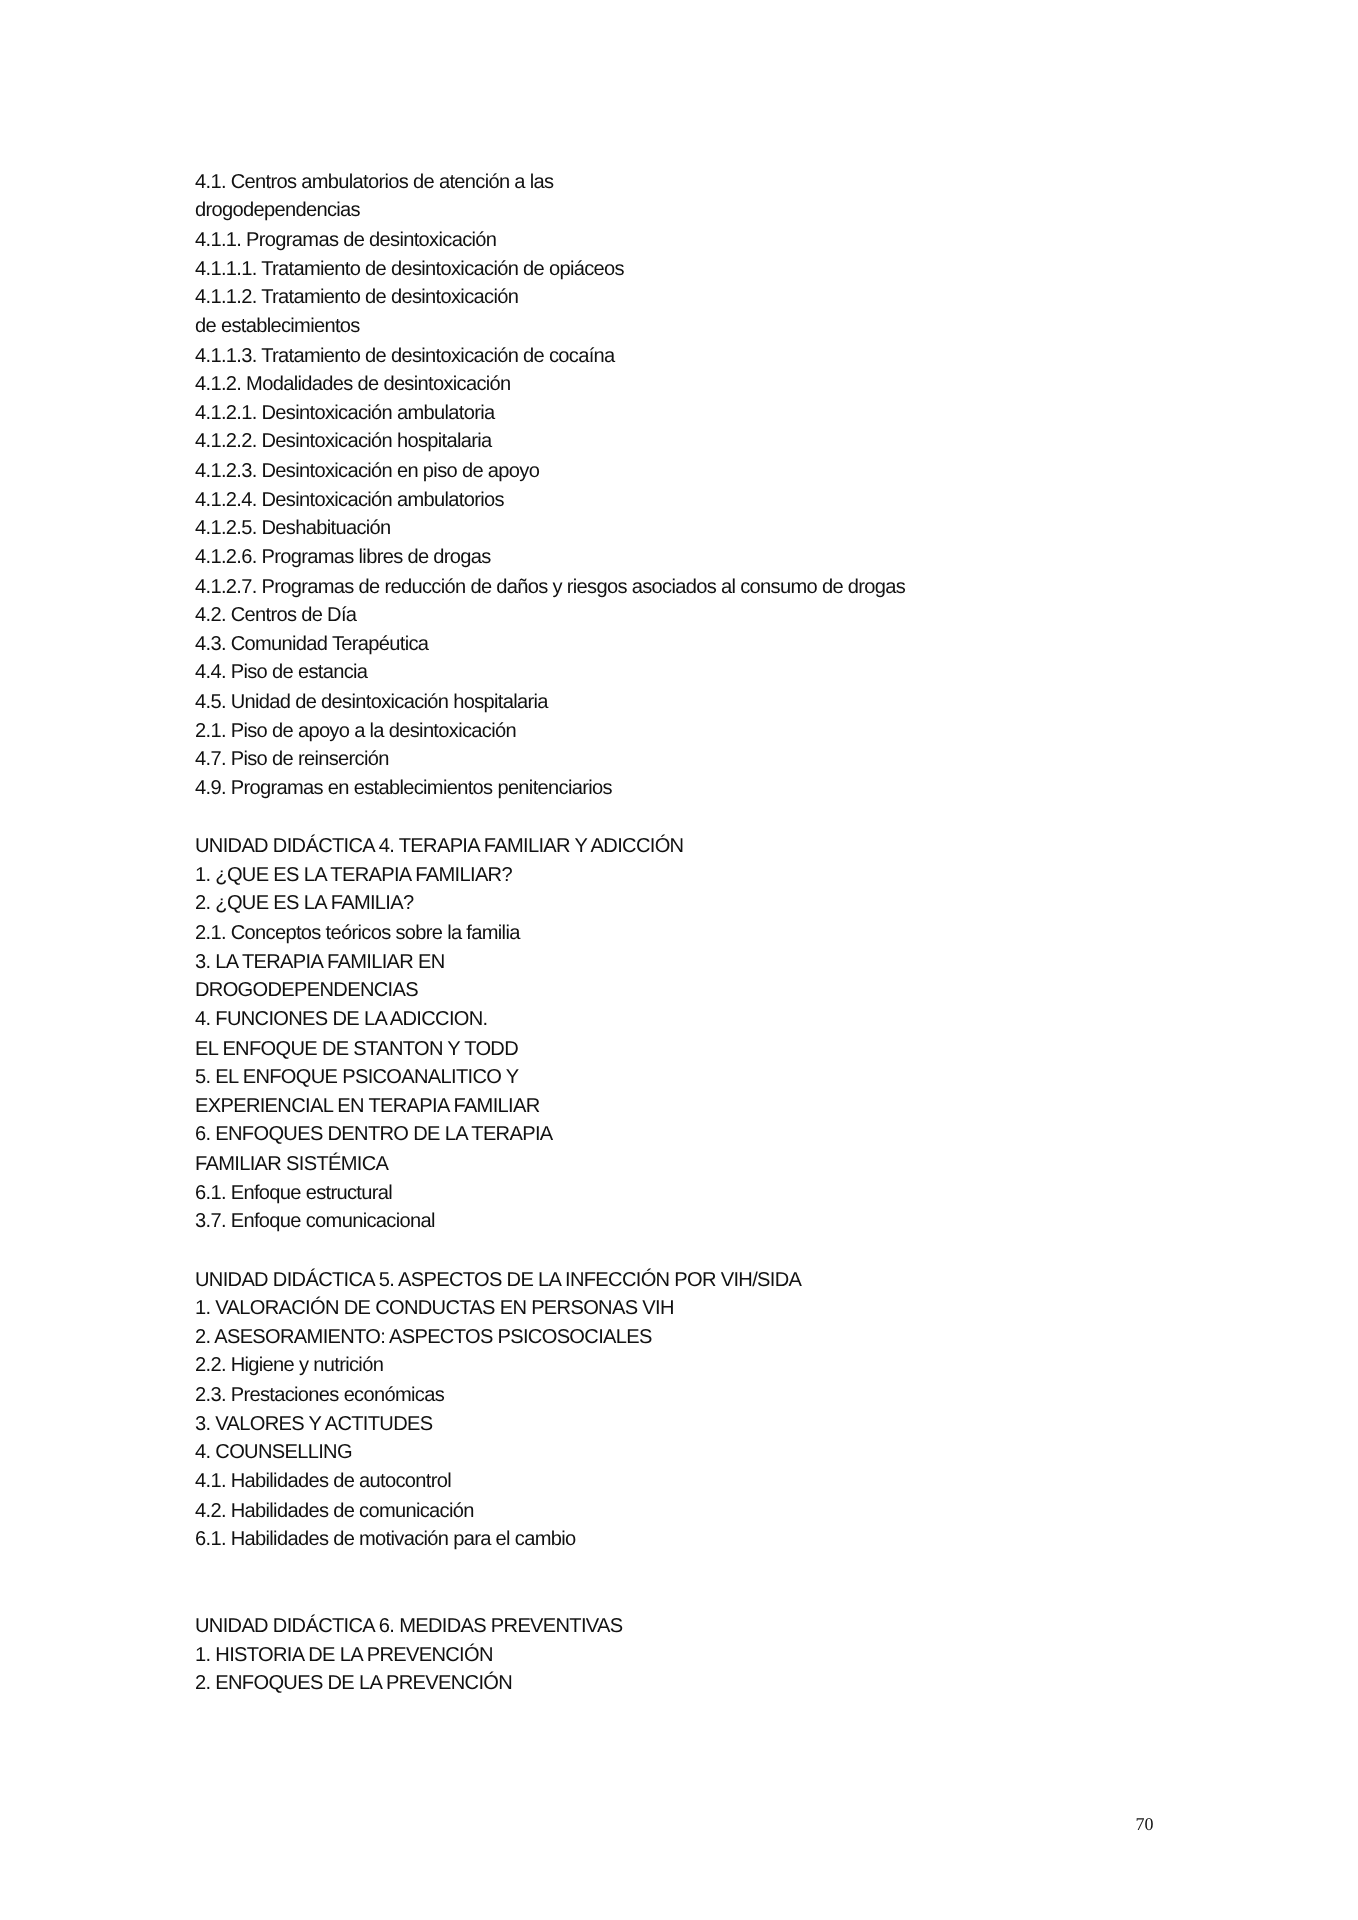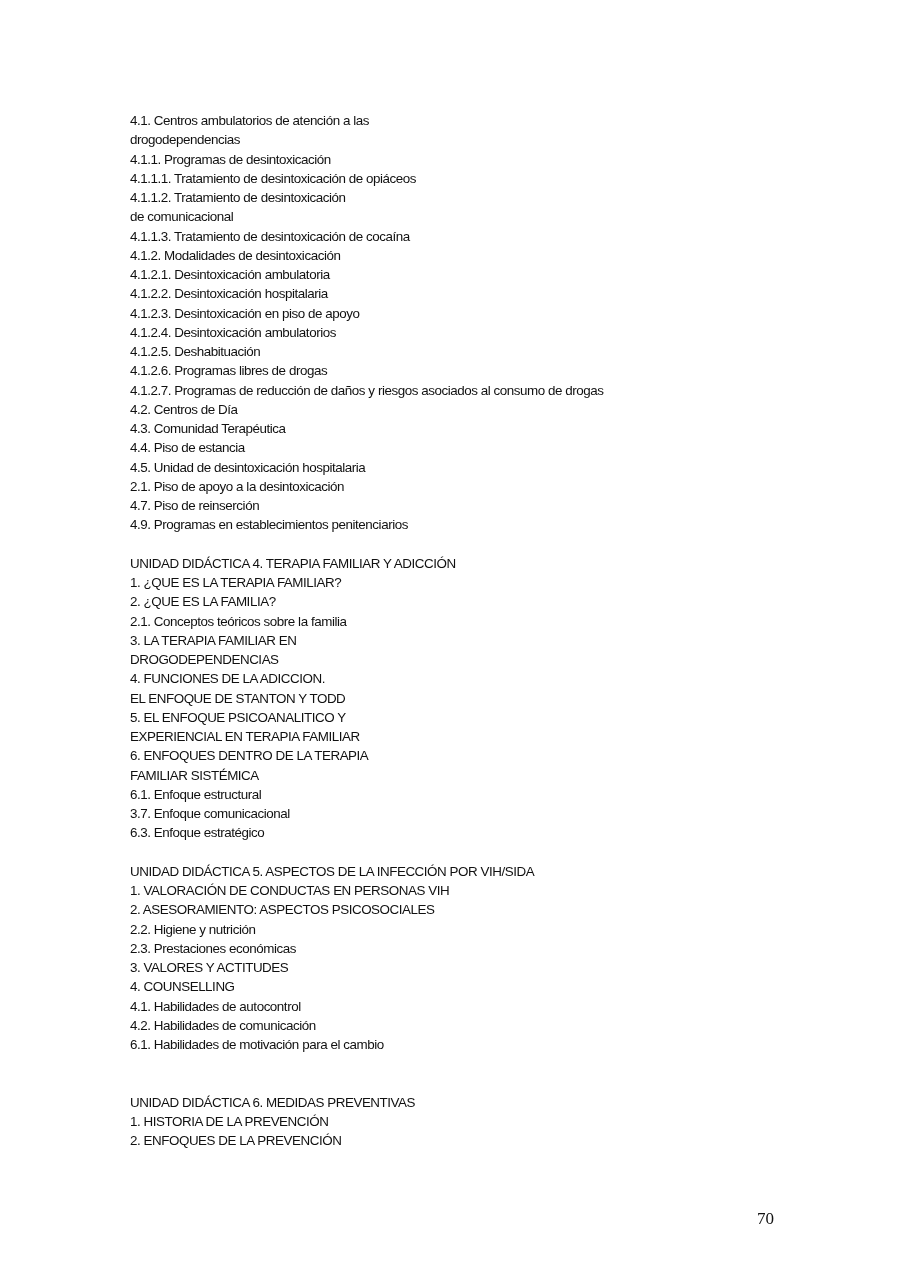--- a/index.html
+++ b/index.html
@@ -9,35 +9,35 @@
     position: absolute; left: 130px; top: 107px; width: 640px;
     font-family: "Liberation Sans", sans-serif;
     font-size: 13.4px; line-height: 19.25px; color: #111;
     letter-spacing: -0.45px;
   }
   .line { white-space: nowrap; height: 19.25px; }
   .gap { height: 19.25px; }
   .gap2 { height: 38.5px; }
   .page-number {
     position: absolute; left: 757px; top: 1205px;
-    font-family: "Liberation Serif", serif; font-size: 17px; color: #111;
+    font-family: "Liberation Serif", serif; font-size: 12px; color: #111;
   }
 </style>
 </head>
 <body>
 
 <div class="page">
   <div class="content">
     <div>
       <div class="line">4.1. Centros ambulatorios de atención a las</div>
       <div class="line">drogodependencias</div>
       <div class="line">4.1.1. Programas de desintoxicación</div>
       <div class="line">4.1.1.1. Tratamiento de desintoxicación de opiáceos</div>
       <div class="line">4.1.1.2. Tratamiento de desintoxicación</div>
-      <div class="line">de comunicacional</div>
+      <div class="line">de establecimientos</div>
       <div class="line">4.1.1.3. Tratamiento de desintoxicación de cocaína</div>
       <div class="line">4.1.2. Modalidades de desintoxicación</div>
       <div class="line">4.1.2.1. Desintoxicación ambulatoria</div>
       <div class="line">4.1.2.2. Desintoxicación hospitalaria</div>
       <div class="line">4.1.2.3. Desintoxicación en piso de apoyo</div>
       <div class="line">4.1.2.4. Desintoxicación ambulatorios</div>
       <div class="line">4.1.2.5. Deshabituación</div>
       <div class="line">4.1.2.6. Programas libres de drogas</div>
       <div class="line">4.1.2.7. Programas de reducción de daños y riesgos asociados al consumo de drogas</div>
       <div class="line">4.2. Centros de Día</div>
@@ -57,21 +57,20 @@
       <div class="line">3. LA TERAPIA FAMILIAR EN</div>
       <div class="line">DROGODEPENDENCIAS</div>
       <div class="line">4. FUNCIONES DE LA ADICCION.</div>
       <div class="line">EL ENFOQUE DE STANTON Y TODD</div>
       <div class="line">5. EL ENFOQUE PSICOANALITICO Y</div>
       <div class="line">EXPERIENCIAL EN TERAPIA FAMILIAR</div>
       <div class="line">6. ENFOQUES DENTRO DE LA TERAPIA</div>
       <div class="line">FAMILIAR SISTÉMICA</div>
       <div class="line">6.1. Enfoque estructural</div>
       <div class="line">3.7. Enfoque comunicacional</div>
-      <div class="line">6.3. Enfoque estratégico</div>
     </div>
     <div class="gap"></div>
     <div>
       <div class="line">UNIDAD DIDÁCTICA 5. ASPECTOS DE LA INFECCIÓN POR VIH/SIDA</div>
       <div class="line">1. VALORACIÓN DE CONDUCTAS EN PERSONAS VIH</div>
       <div class="line">2. ASESORAMIENTO: ASPECTOS PSICOSOCIALES</div>
       <div class="line">2.2. Higiene y nutrición</div>
       <div class="line">2.3. Prestaciones económicas</div>
       <div class="line">3. VALORES Y ACTITUDES</div>
       <div class="line">4. COUNSELLING</div>

